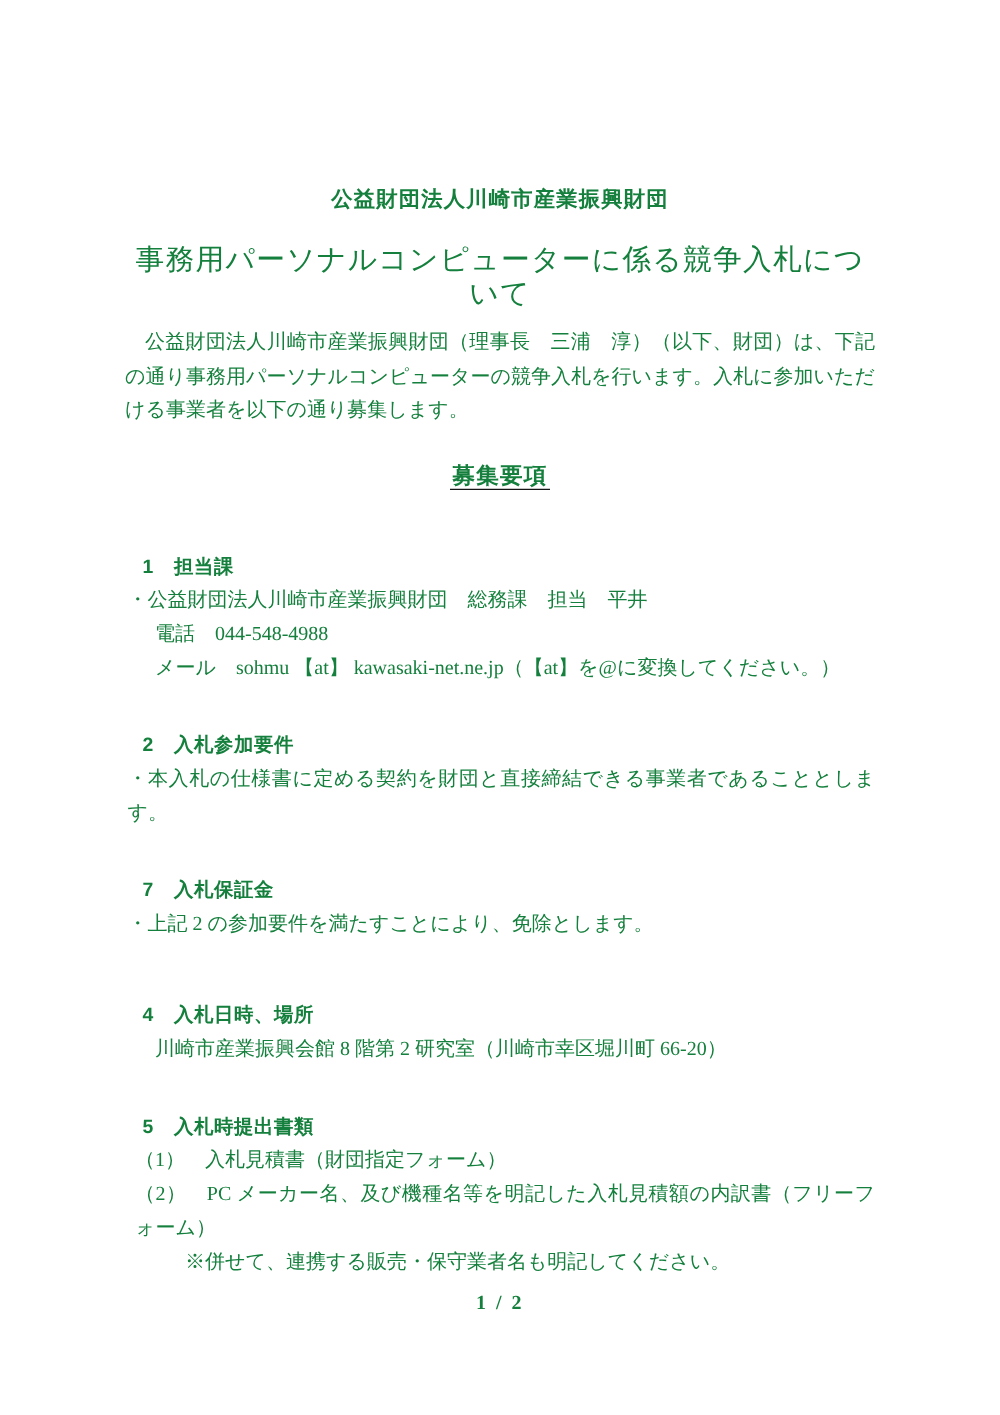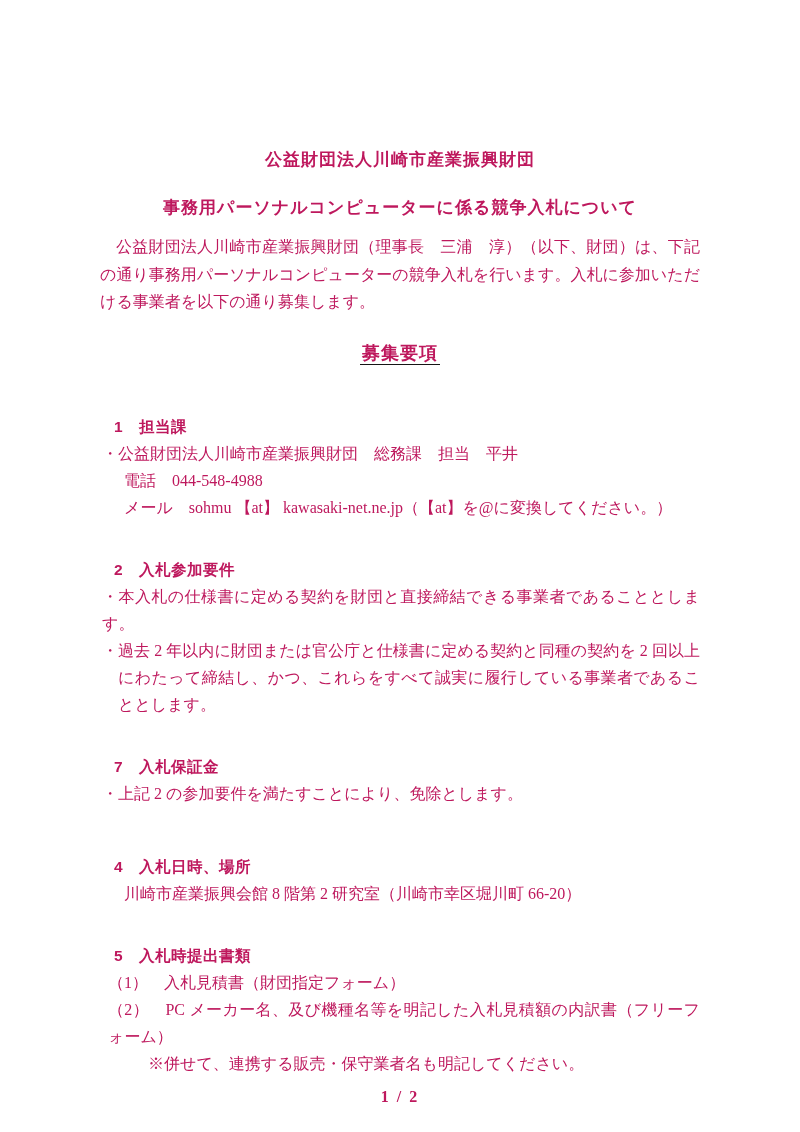--- a/index.html
+++ b/index.html
@@ -1,40 +1,40 @@
 <!DOCTYPE html>
 <html><head>
 <meta charset="utf-8">
 <style>
   html, body { margin: 0; padding: 0; background: #ffffff; }
   .page {
     width: 800px;
     height: 1132px;
     margin: 0 auto;
     background: #ffffff;
-    color: #be185d;
+    color: #15803d;
     font-family: "Liberation Serif", "DejaVu Serif", serif;
     font-size: 16px;
     line-height: 27px;
     box-sizing: border-box;
     padding: 146px 100px 0 100px;
     position: relative;
     overflow: hidden;
   }
   .doc-title {
     text-align: center;
     font-weight: bold;
     font-size: 17px;
     letter-spacing: 1px;
     margin: 0 0 21px 0;
   }
   .doc-subtitle {
     text-align: center;
-    font-weight: bold;
-    font-size: 17px;
+    font-weight: normal;
+    font-size: 23px;
     letter-spacing: 1px;
     margin: 0 0 12px 0;
   }
   .intro {
     margin: 0;
     text-indent: 1em;
     text-align: justify;
     line-height: 27.5px;
   }
   .recruit-header {
@@ -86,21 +86,20 @@
   <div class="section mt-lg">
     <p class="section-heading">1　担当課</p>
     <p class="line bullet">・公益財団法人川崎市産業振興財団　総務課　担当　平井</p>
     <p class="line cont">電話　044-548-4988</p>
     <p class="line cont">メール　sohmu 【at】 kawasaki-net.ne.jp（【at】を@に変換してください。）</p>
   </div>
 
   <div class="section">
     <p class="section-heading">2　入札参加要件</p>
     <p class="line bullet">・本入札の仕様書に定める契約を財団と直接締結できる事業者であることとします。</p>
-    <p class="line hang">・過去 2 年以内に財団または官公庁と仕様書に定める契約と同種の契約を 2 回以上にわたって締結し、かつ、これらをすべて誠実に履行している事業者であることとします。</p>
   </div>
 
   <div class="section">
     <p class="section-heading">7　入札保証金</p>
     <p class="line bullet">・上記 2 の参加要件を満たすことにより、免除とします。</p>
   </div>
 
   <div class="section mt-lg">
     <p class="section-heading">4　入札日時、場所</p>
     <p class="line cont">川崎市産業振興会館 8 階第 2 研究室（川崎市幸区堀川町 66-20）</p>

